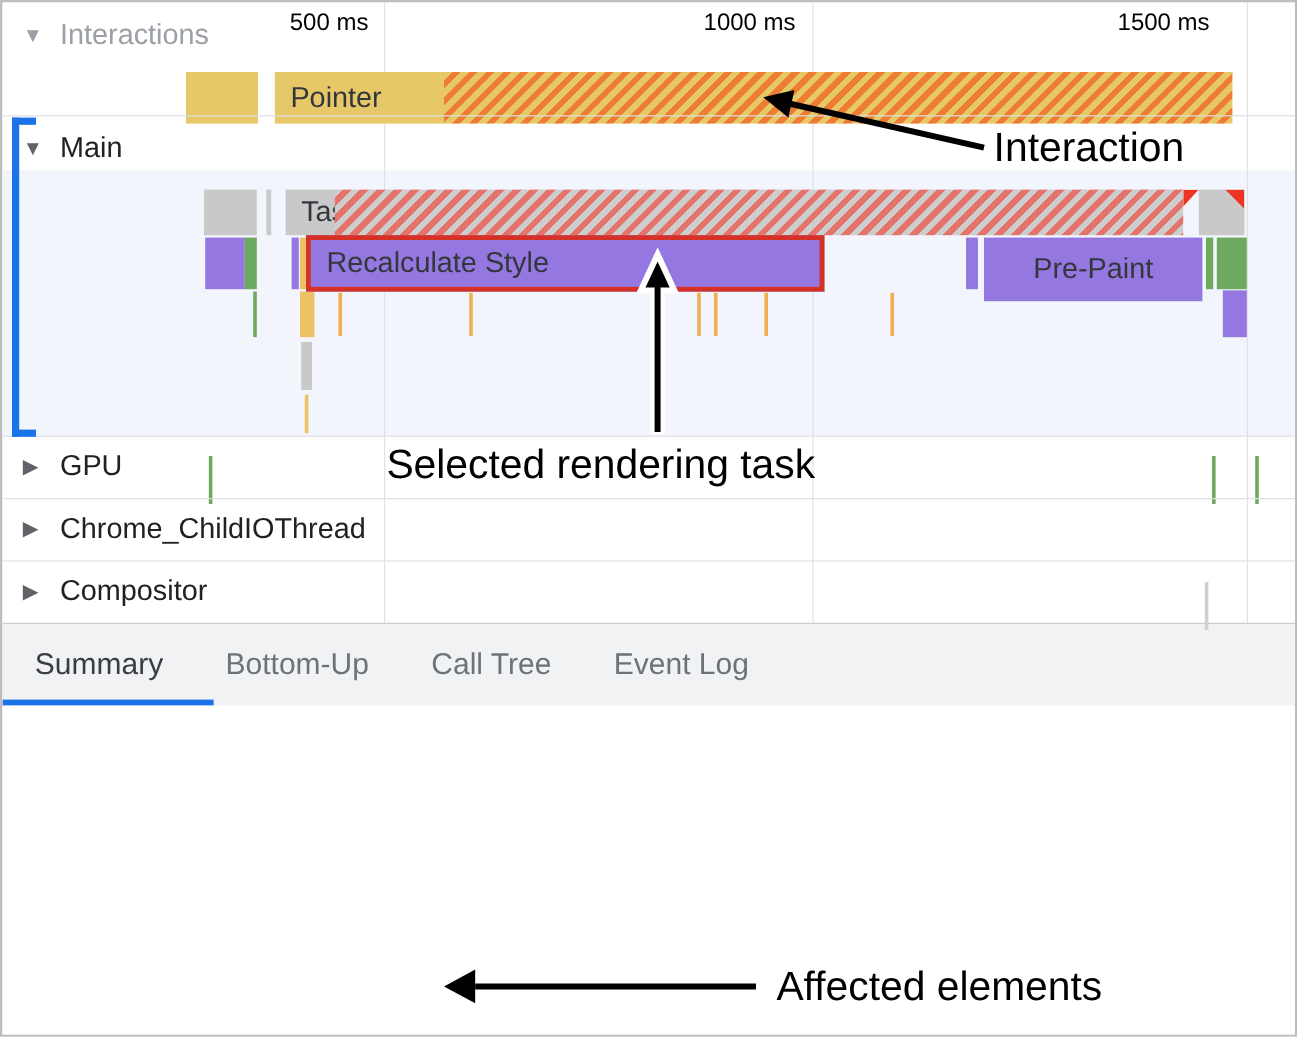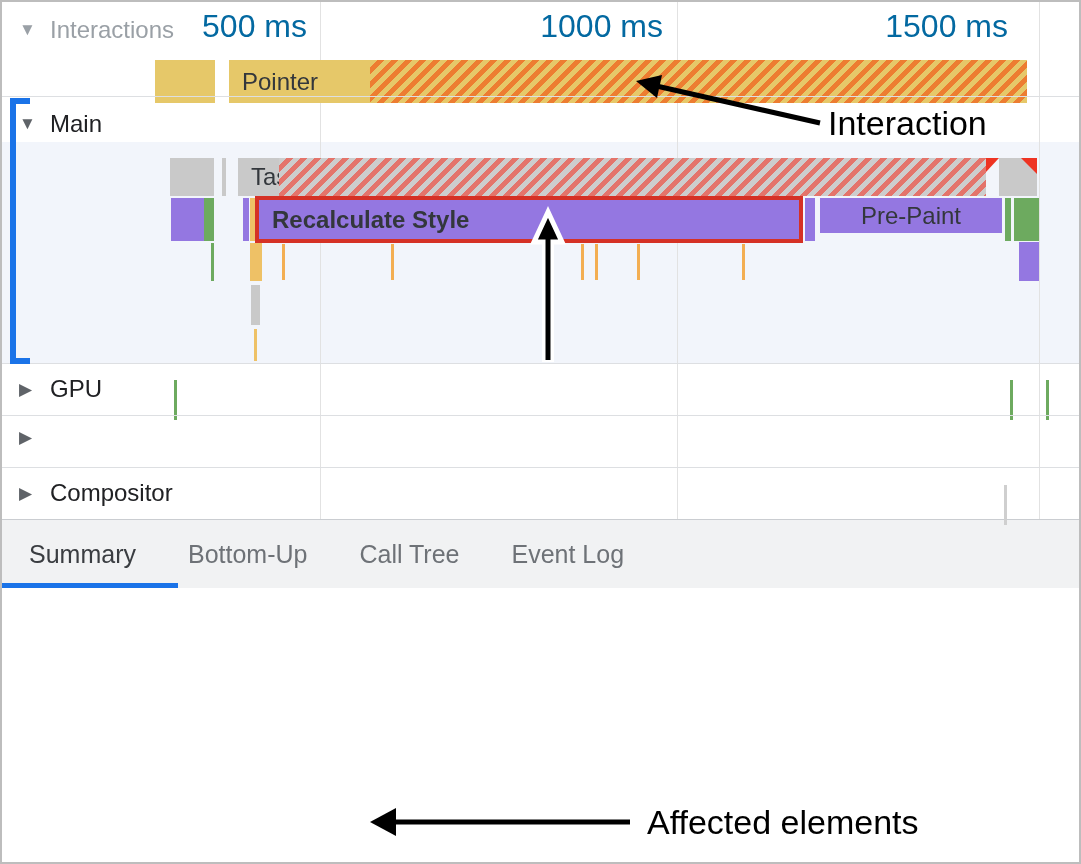--- a/index.html
+++ b/index.html
@@ -3,21 +3,21 @@
 <meta charset="utf-8">
 <style>
   html,body{margin:0;padding:0;background:#e8e8e8;}
   body{font-family:"Liberation Sans","DejaVu Sans",sans-serif;}
   #app{position:relative;width:1081px;height:864px;background:#ffffff;overflow:hidden;
        border:2px solid #bdbdbd;box-sizing:border-box;}
   
   #chart{position:absolute;left:0;top:0;width:1081px;height:517px;background:#fff;}
   #main-bg{position:absolute;left:0;top:140px;width:1081px;height:221px;background:#f2f5fb;}
   .gridline{position:absolute;top:0;width:1px;height:517px;background:#e2e2e2;z-index:1;}
-  .ruler-label{position:absolute;top:6px;transform:translateX(-100%);font-size:32px;color:#0369a1;white-space:nowrap;z-index:2;}
+  .ruler-label{position:absolute;top:6px;transform:translateX(-100%);font-size:20px;color:#000000;white-space:nowrap;z-index:2;}
   .hdr{position:absolute;display:flex;align-items:center;gap:11px;font-size:24px;color:#202124;z-index:5;white-space:nowrap;}
   .hdr .tri{font-size:17px;color:#5f6368;width:20px;}
   #interactions-hdr{left:17px;top:14px;color:#9aa0a6;}
   #interactions-hdr .tri{color:#9aa0a6;}
   #main-hdr{left:17px;top:108px;}
   #gpu-hdr{left:17px;top:373px;}
   #io-hdr{left:17px;top:425px;}
   #compositor-hdr{left:17px;top:477px;}
   .sep{position:absolute;left:0;width:1081px;height:1px;background:#dddfe2;z-index:4;}
   
@@ -76,20 +76,21 @@
     <div class="hdr" id="main-hdr">
       <span class="tri">▼</span>
       <span>Main</span>
     </div>
     <div class="hdr" id="gpu-hdr">
       <span class="tri">▶</span>
       <span>GPU</span>
     </div>
     <div class="hdr" id="io-hdr">
       <span class="tri">▶</span>
+      <span>Chrome_ChildIOThread</span>
     </div>
     <div class="hdr" id="compositor-hdr">
       <span class="tri">▶</span>
       <span>Compositor</span>
     </div>
 
     <div class="sep" style="top:94px"></div>
     <div class="sep" style="top:361px"></div>
     <div class="sep" style="top:413px"></div>
     <div class="sep" style="top:465px"></div>
@@ -105,25 +106,25 @@
         <div class="bar" style="left: 236px; top: 145px; width: 42px; height: 38px; background: rgb(201, 201, 201);">
           <span class="lbl">Task</span>
         </div>
         <div class="bar striped-red" style="left: 277px; top: 145px; width: 707px; height: 38px;"></div>
         <div class="bar triangle-red" style="left: 984px; top: 145px; width: 13px; height: 14px; background: rgb(238, 51, 34);"></div>
         <div class="bar red-corner" style="left: 997px; top: 145px; width: 38px; height: 38px; background: rgb(201, 201, 201);"></div>
         <div class="bar" style="left: 169px; top: 185px; width: 33px; height: 43px; background: rgb(148, 119, 225);"></div>
         <div class="bar" style="left: 202px; top: 185px; width: 10px; height: 43px; background: rgb(109, 170, 95);"></div>
         <div class="bar" style="left: 241px; top: 185px; width: 6px; height: 43px; background: rgb(148, 119, 225);"></div>
         <div class="bar" style="left: 248px; top: 185px; width: 9px; height: 43px; background: rgb(238, 193, 102);"></div>
-        <div class="bar selected" style="left: 253px; top: 183px; width: 548px; height: 47px; background: rgb(148, 119, 225); font-weight: bold;">
+        <div class="bar selected" style="left: 253px; top: 183px; width: 432px; height: 47px; background: rgb(148, 119, 225);">
           <span class="lbl">Recalculate Style</span>
         </div>
         <div class="bar" style="left: 803px; top: 185px; width: 10px; height: 43px; background: rgb(148, 119, 225);"></div>
-        <div class="bar center" style="left: 818px; top: 185px; width: 182px; height: 35px; background: rgb(148, 119, 225);">
+        <div class="bar center" style="left: 818px; top: 185px; width: 182px; height: 53px; background: rgb(148, 119, 225);">
           <span class="lbl">Pre-Paint</span>
         </div>
         <div class="bar" style="left: 1003px; top: 185px; width: 6px; height: 43px; background: rgb(109, 170, 95);"></div>
         <div class="bar" style="left: 1012px; top: 185px; width: 25px; height: 43px; background: rgb(109, 170, 95);"></div>
         <div class="bar" style="left: 209px; top: 230px; width: 3px; height: 38px; background: rgb(109, 170, 95);"></div>
         <div class="bar" style="left: 248px; top: 230px; width: 12px; height: 38px; background: rgb(238, 193, 102);"></div>
         <div class="bar" style="left: 280px; top: 231px; width: 3px; height: 36px; background: rgb(243, 174, 82);"></div>
         <div class="bar" style="left: 389px; top: 231px; width: 3px; height: 36px; background: rgb(243, 174, 82);"></div>
         <div class="bar" style="left: 579px; top: 231px; width: 3px; height: 36px; background: rgb(243, 174, 82);"></div>
         <div class="bar" style="left: 593px; top: 231px; width: 3px; height: 36px; background: rgb(243, 174, 82);"></div>
@@ -162,15 +163,16 @@
     <line x1="818" y1="121" x2="650" y2="83" stroke="#000" stroke-width="5"></line>
     <polygon points="634,79 655,96 660,73" fill="#000"></polygon>
     <line x1="546" y1="360" x2="546" y2="230" stroke="#fff" stroke-width="12"></line>
     <polygon points="546,210 532,240 560,240" fill="#000" stroke="#fff" stroke-width="5"></polygon>
     <line x1="546" y1="358" x2="546" y2="236" stroke="#000" stroke-width="5"></line>
     <line x1="628" y1="820" x2="394" y2="820" stroke="#000" stroke-width="5"></line>
     <polygon points="368,820 394,806 394,834" fill="#000"></polygon>
   </svg>
 
   <div class="annotation" id="ann-interaction">Interaction</div>
+  <div class="annotation" id="ann-selected">Selected rendering task</div>
   <div class="annotation" id="ann-affected">Affected elements</div>
 
 </div>
 
 </body></html>

